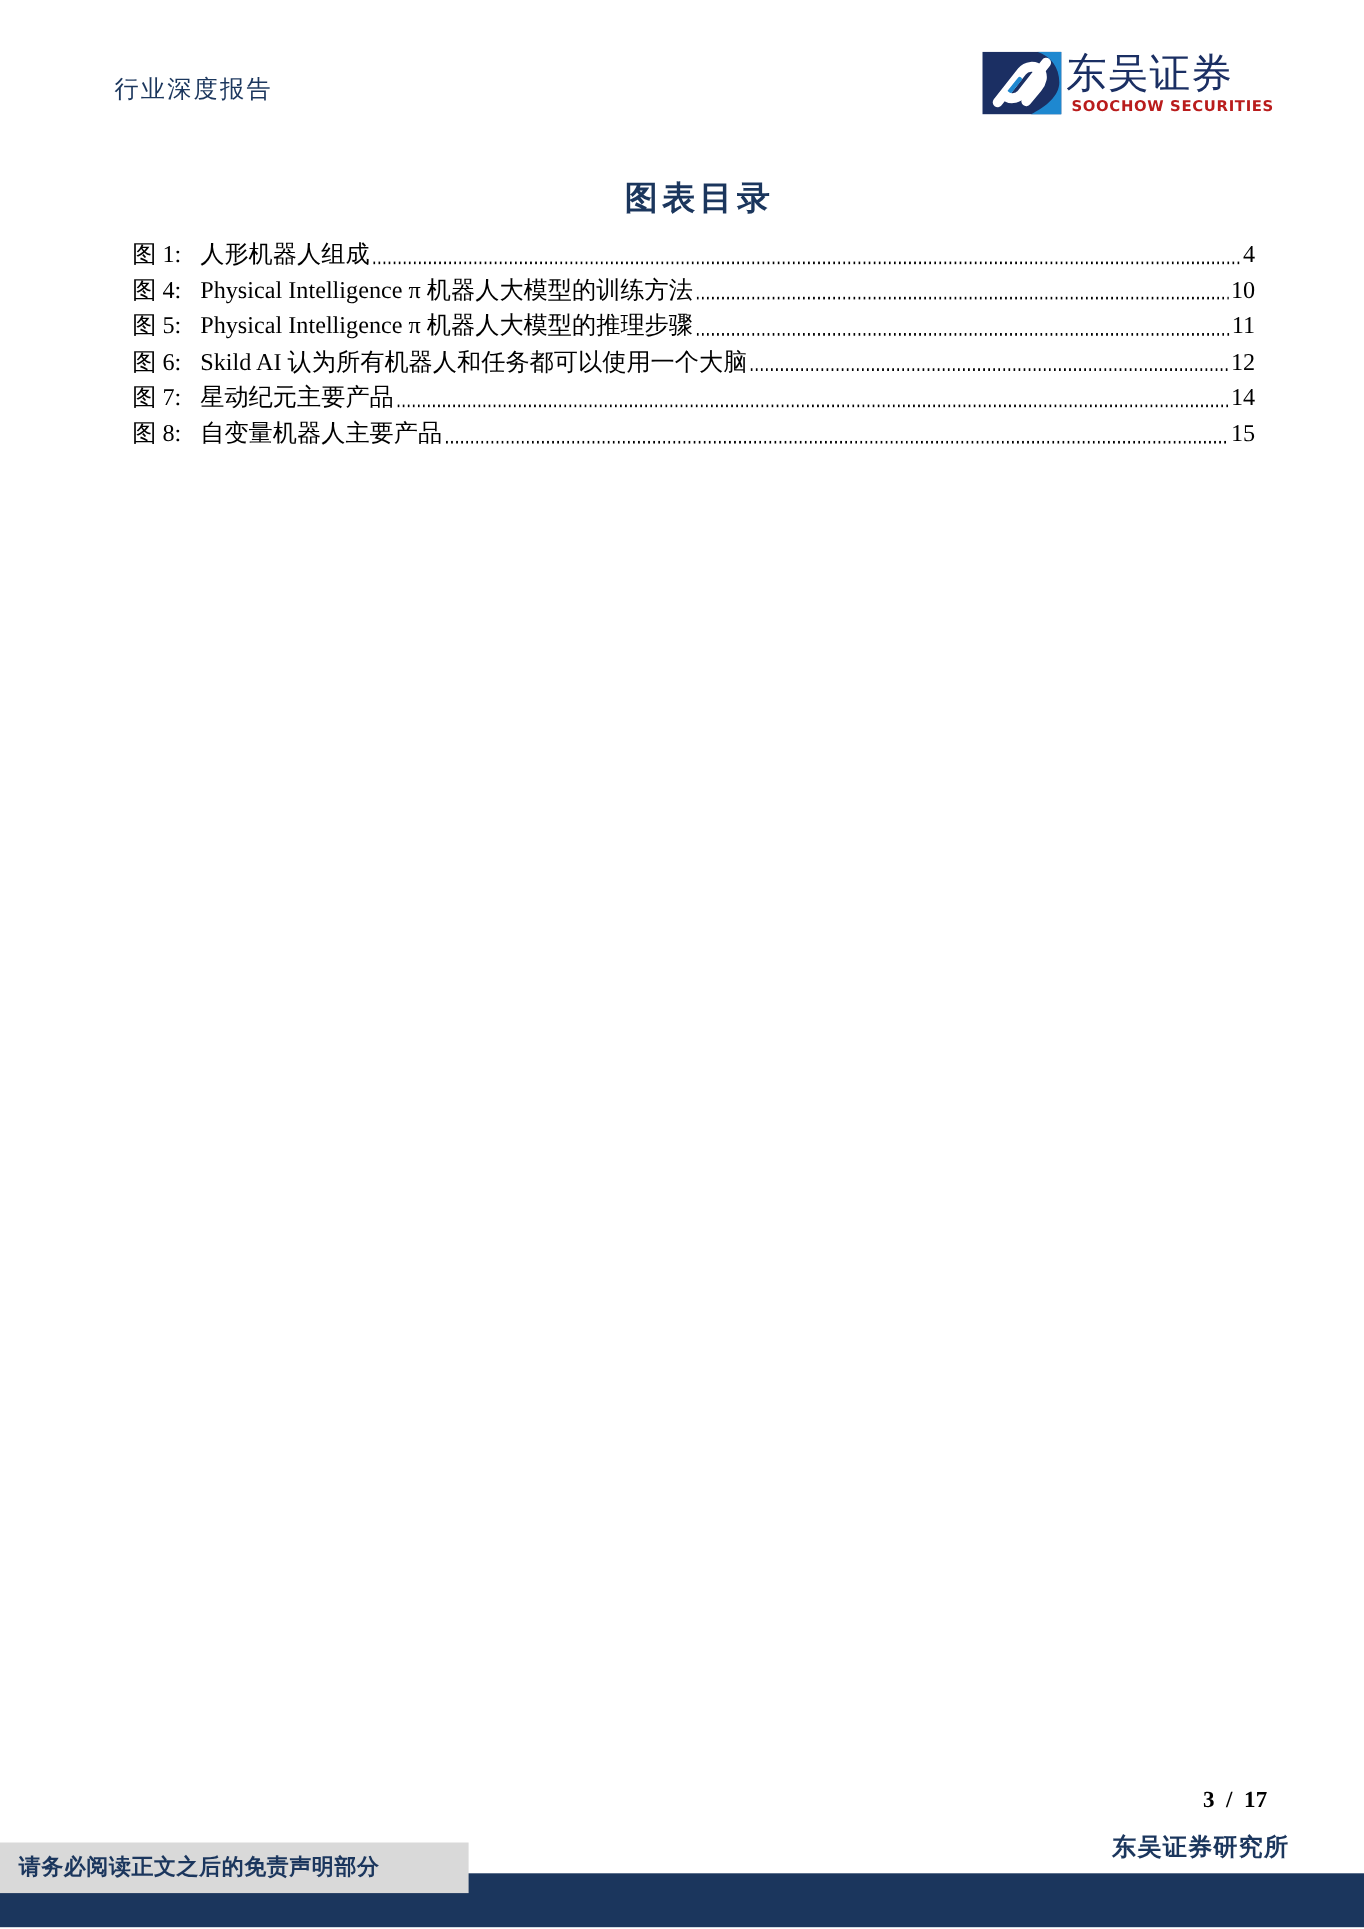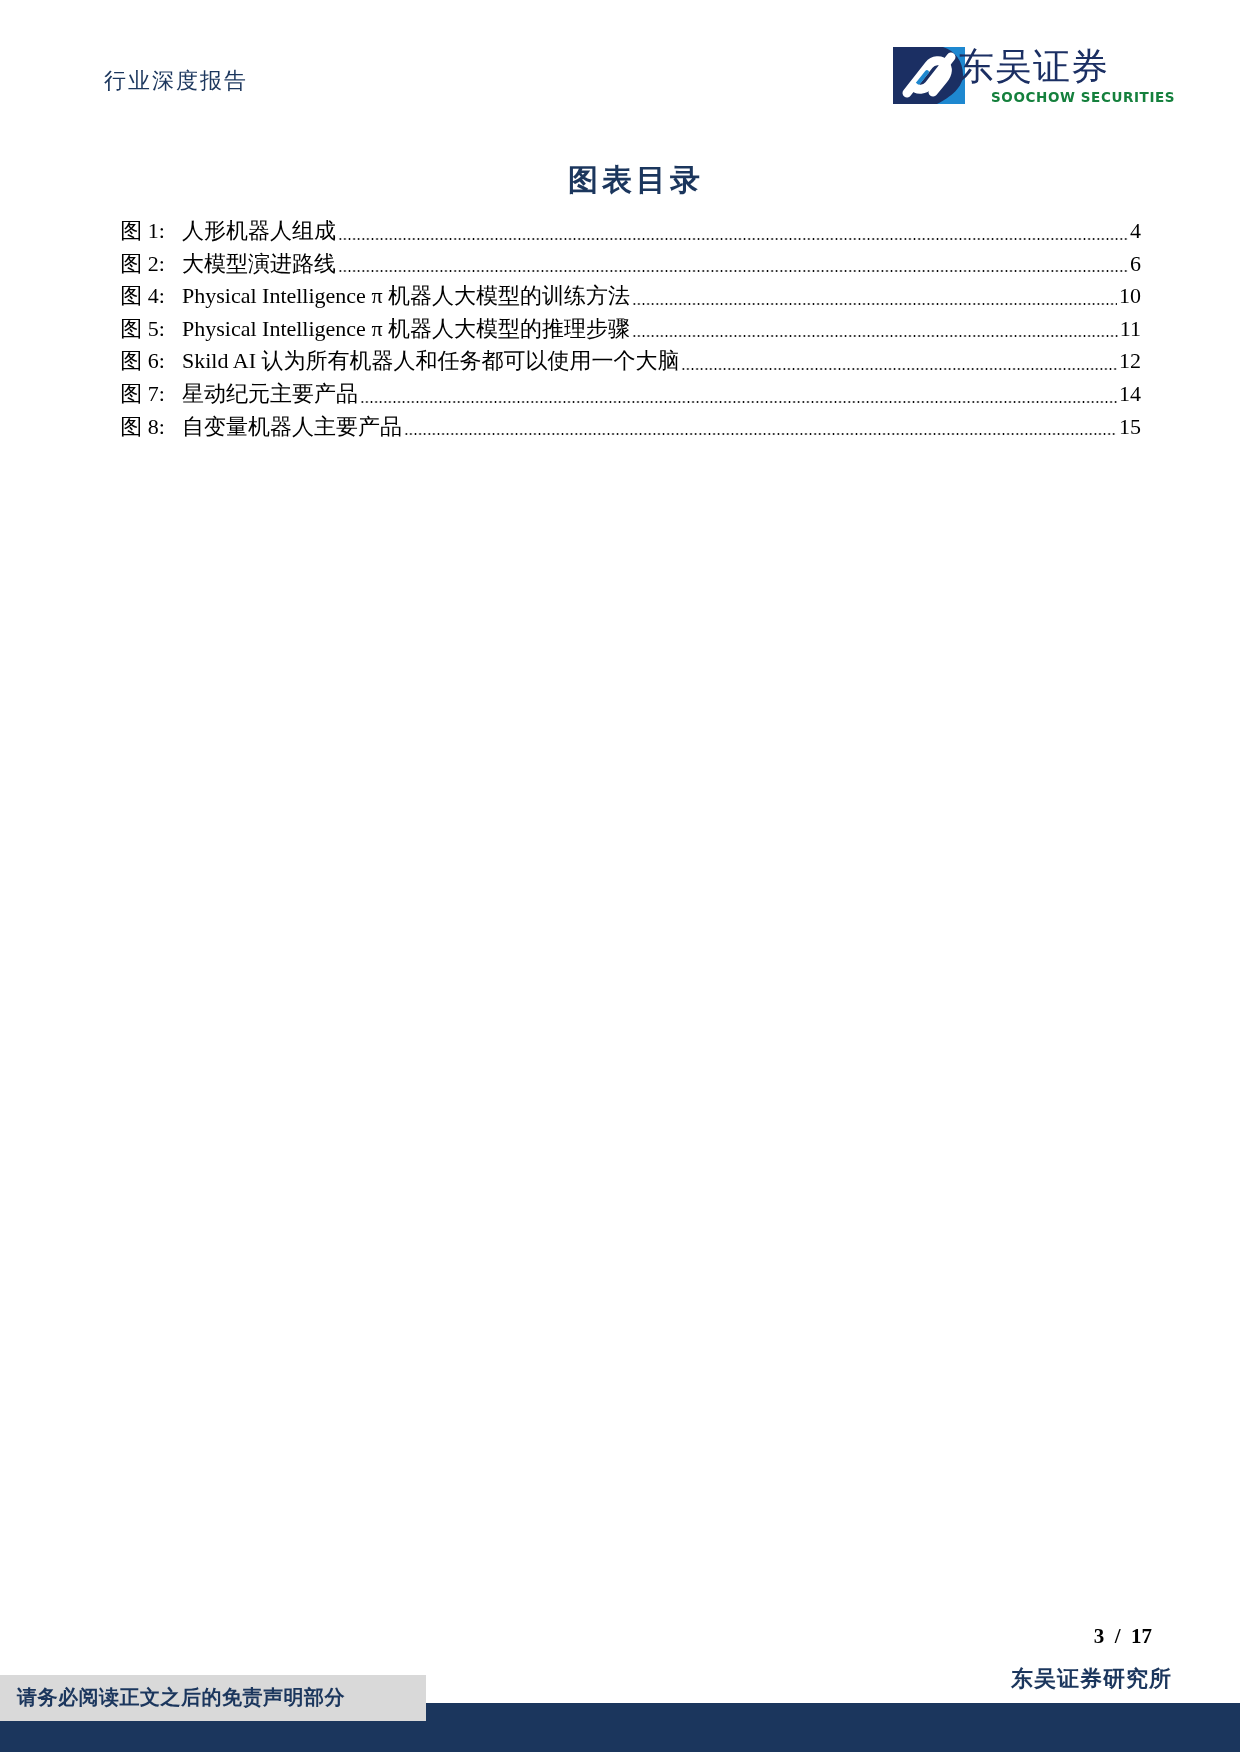--- a/index.html
+++ b/index.html
@@ -10,28 +10,28 @@
       color: #000;
     }
     .header-tag {
       position: absolute; left: 104px; top: 66px;
       font-size: 22px; color: #1b365d; letter-spacing: 2px;
       font-family: "DejaVu Serif", serif;
     }
     .logo { position: absolute; left: 893px; top: 46px; width: 260px; height: 60px; }
     .logo-mark { position: absolute; left: 0; top: 1px; width: 72px; height: 57px; }
     .logo-cn {
-      position: absolute; left: 64px; top: -4px;
+      position: absolute; left: 76px; top: -4px;
       font-family: "DejaVu Sans", sans-serif; font-size: 37px; color: #1b2f63;
       letter-spacing: 1px; white-space: nowrap;
     }
     .logo-en {
       position: absolute; left: 81px; top: 43px;
-      font-family: "DejaVu Sans", sans-serif; font-weight: bold; font-size: 13.5px; color: #15803d;
-      letter-spacing: 0.6px; white-space: nowrap; margin-left: 17px;
+      font-family: "DejaVu Sans", sans-serif; font-weight: bold; font-size: 13.5px; color: #b91c1c;
+      letter-spacing: 0.6px; white-space: nowrap;
     }
     .toc-title {
       position: absolute; left: 16px; width: 1240px; top: 160px; text-align: center;
       font-size: 30px; font-weight: bold; color: #1b365d; letter-spacing: 4px;
     }
     .toc { position: absolute; left: 103px; top: 216px; width: 1038px; }
     .toc-row {
       display: flex; align-items: baseline; height: 32.6px;
       font-family: "Liberation Serif", "DejaVu Serif", serif; font-size: 22px;
       white-space: nowrap;
@@ -83,26 +83,20 @@
 <div class="toc-title">图表目录</div>
 
 <div class="toc">
   <div class="toc-row">
     <span class="toc-label">图 1:</span>
     <span class="toc-text">人形机器人组成</span>
     <span class="toc-dots"></span>
     <span class="toc-page">4</span>
   </div>
   <div class="toc-row">
-    <span class="toc-label">图 2:</span>
-    <span class="toc-text">大模型演进路线</span>
-    <span class="toc-dots"></span>
-    <span class="toc-page">6</span>
-  </div>
-  <div class="toc-row">
     <span class="toc-label">图 4:</span>
     <span class="toc-text">Physical Intelligence π 机器人大模型的训练方法</span>
     <span class="toc-dots"></span>
     <span class="toc-page">10</span>
   </div>
   <div class="toc-row">
     <span class="toc-label">图 5:</span>
     <span class="toc-text">Physical Intelligence π 机器人大模型的推理步骤</span>
     <span class="toc-dots"></span>
     <span class="toc-page">11</span>

